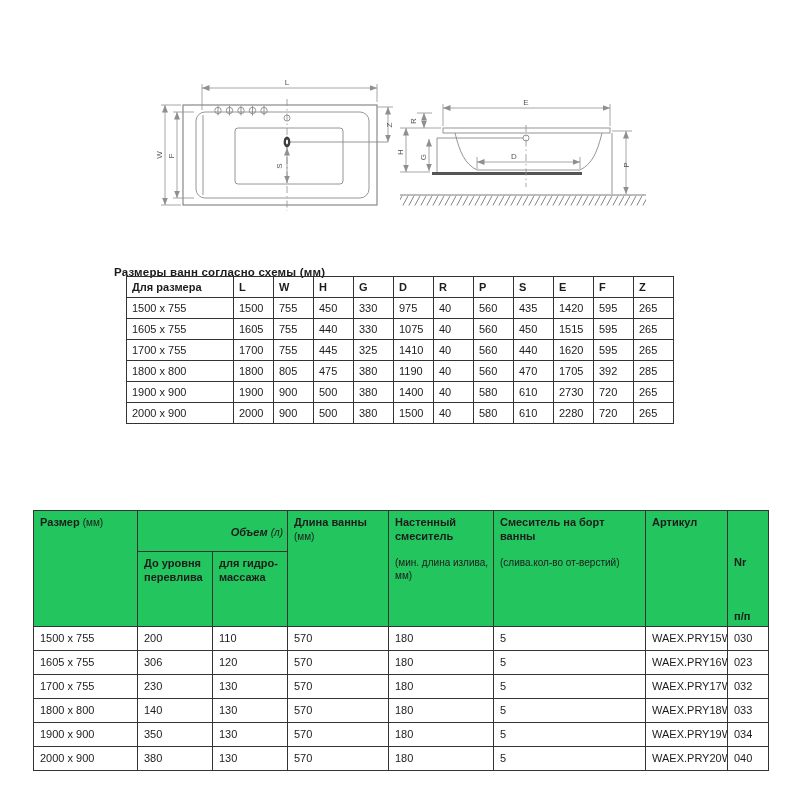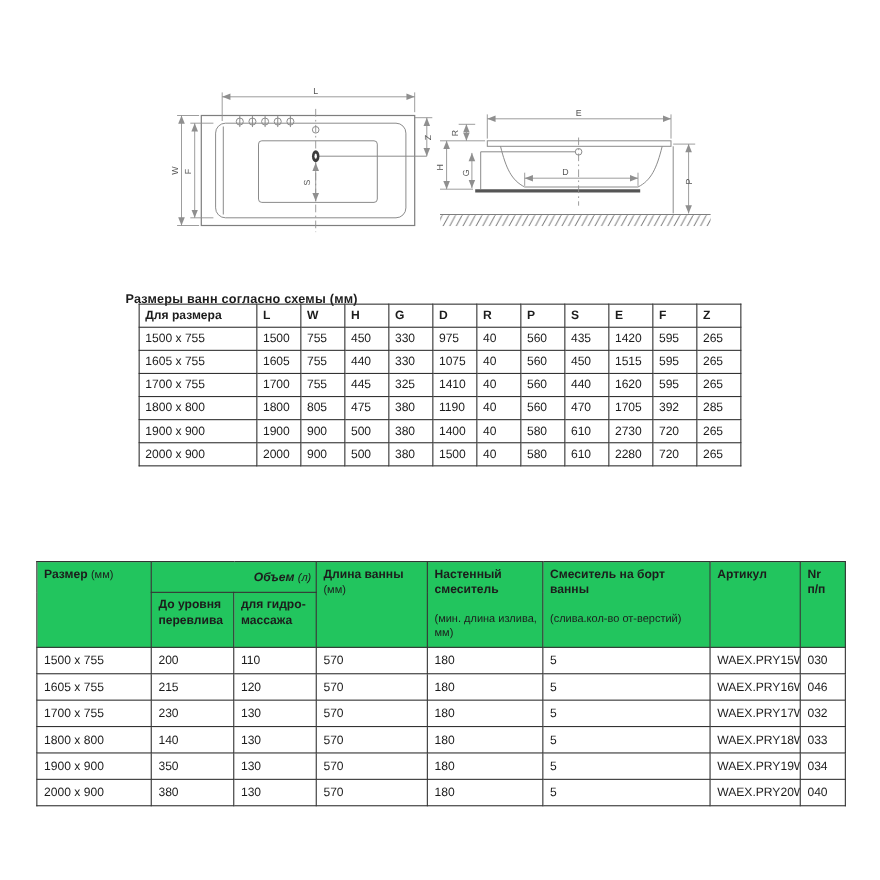--- a/index.html
+++ b/index.html
@@ -25,21 +25,21 @@
 
   .t2{left:33px;top:510px;width:735px;font-size:11px;border:1.5px solid #333;}
   .t2 th,.t2 td{border:1px solid #333;padding:2px 4px 2px 6px;text-align:left;vertical-align:middle;}
   .t2 thead th{background:#22c55e;font-weight:bold;vertical-align:top;padding-top:5px;line-height:1.25;}
   .t2 thead tr.h1{height:28px;}
   .t2 thead tr.h2{height:50px;}
   .t2 thead th.ctr{text-align:right;vertical-align:middle;font-style:italic;}
   .t2 tbody td{height:19px;white-space:nowrap;overflow:hidden;}
   .unit{font-weight:normal;font-size:10px;}
   .note{font-weight:normal;font-size:10px;display:block;margin-top:12px;line-height:1.3;}
-  .blk{display:block;}
+  .blk{display:block;margin-top:40px;}
 </style>
 </head>
 <body>
 
 <svg class="dwg" style="left:150px;top:75px" width="245" height="145" viewBox="0 0 245 145">
   <defs>
     <marker id="arE" markerWidth="9" markerHeight="8" refX="7.5" refY="4" orient="auto" markerUnits="userSpaceOnUse">
       <path d="M0,1 L7.5,4 L0,7" fill="#8f8f8f"></path>
     </marker>
     <marker id="arS" markerWidth="9" markerHeight="8" refX="0.5" refY="4" orient="auto" markerUnits="userSpaceOnUse">
@@ -345,27 +345,27 @@
         <td>200</td>
         <td>110</td>
         <td>570</td>
         <td>180</td>
         <td>5</td>
         <td>WAEX.PRY15WH</td>
         <td>030</td>
       </tr>
       <tr>
         <td>1605 x 755</td>
-        <td>215</td>
+        <td>306</td>
         <td>120</td>
         <td>570</td>
         <td>180</td>
         <td>5</td>
         <td>WAEX.PRY16WH</td>
-        <td>046</td>
+        <td>023</td>
       </tr>
       <tr>
         <td>1700 x 755</td>
         <td>230</td>
         <td>130</td>
         <td>570</td>
         <td>180</td>
         <td>5</td>
         <td>WAEX.PRY17WH</td>
         <td>032</td>

